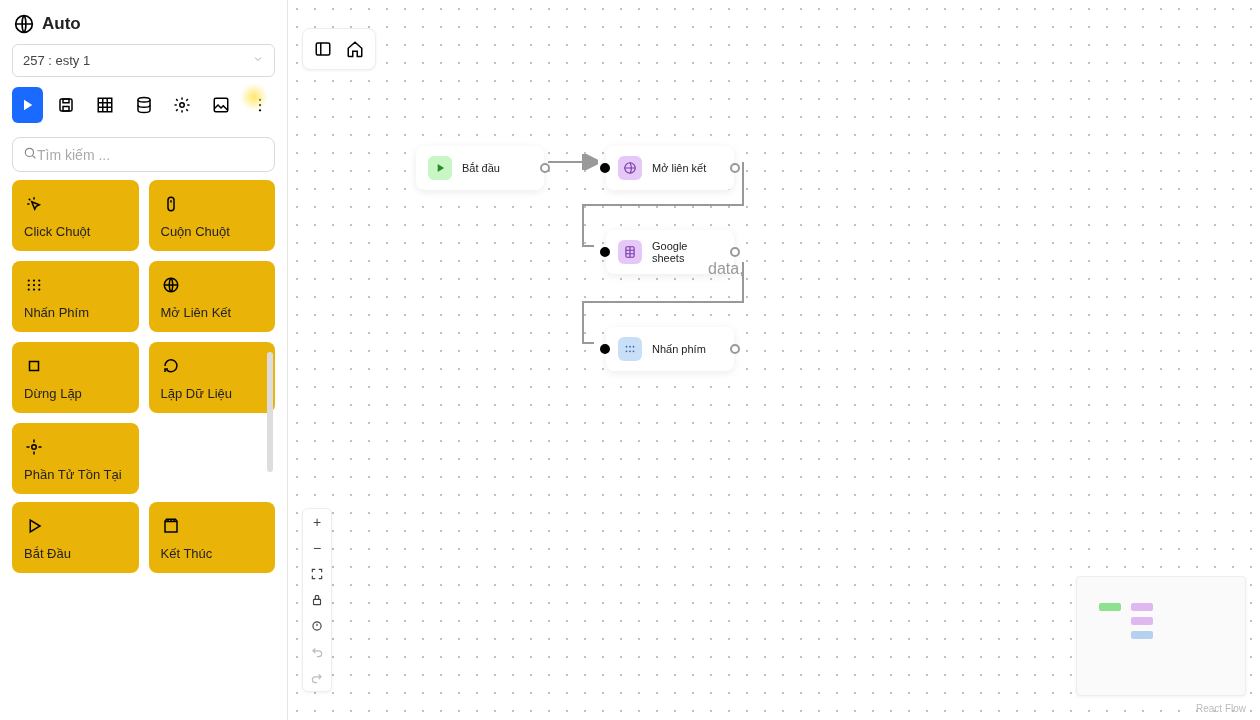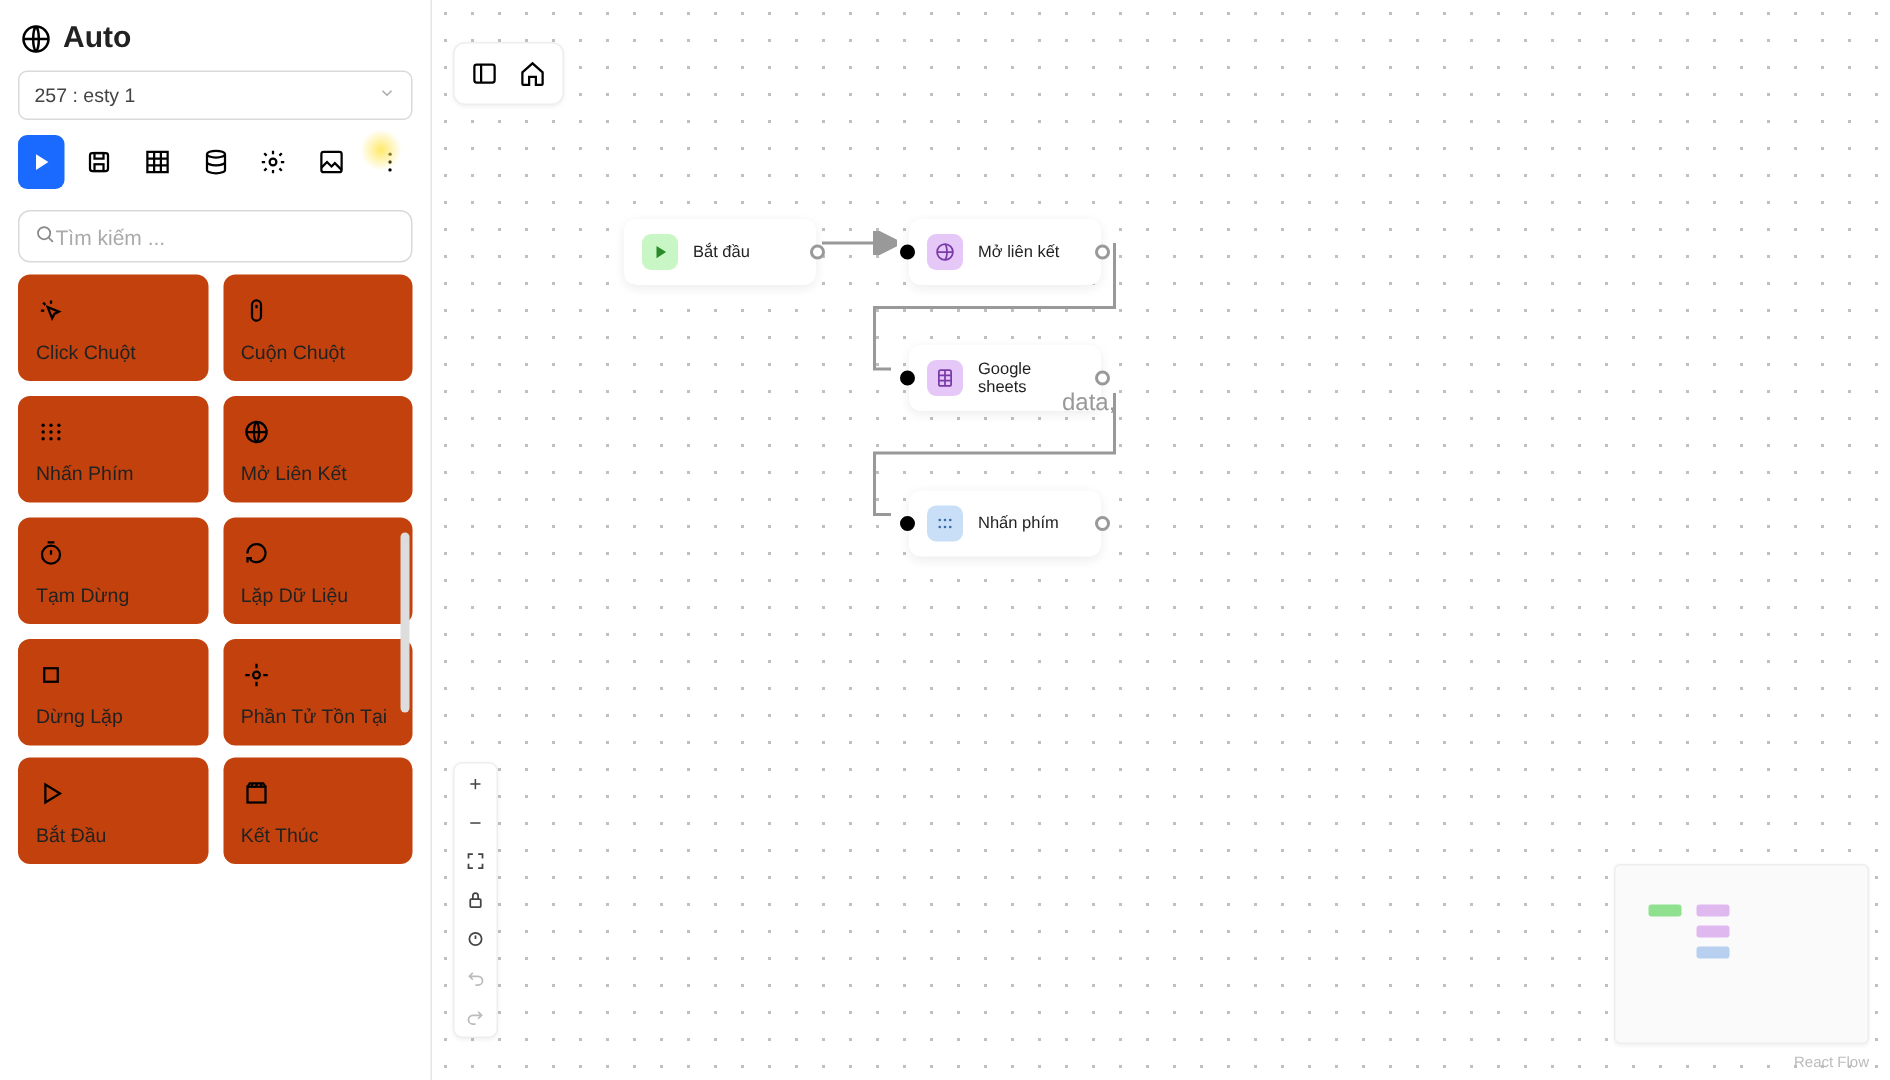--- a/index.html
+++ b/index.html
@@ -1,37 +1,37 @@
 <!DOCTYPE html>
 <html><head>
 <meta charset="utf-8">
 <style>
 * { box-sizing: border-box; margin: 0; padding: 0; }
 body { font-family: -apple-system, sans-serif; font-size: 13px; color: #222; background: #fff; overflow: hidden; width: 1260px; height: 720px; }
 .app { display: flex; height: 720px; }
 .sidebar { width: 288px; border-right: 1px solid #e5e5e5; display: flex; flex-direction: column; background: #fff; padding: 10px 12px; }
 .sb-header { display: flex; align-items: center; gap: 8px; padding: 4px 2px 10px; }
 .sb-header .globe { width: 20px; height: 20px; }
-.sb-header .title { font-size: 20px; font-weight: 600; }
+.sb-header .title { font-size: 17px; font-weight: 600; }
 .select { border: 1px solid #d9d9d9; border-radius: 6px; padding: 8px 10px; font-size: 13px; color: #444; display: flex; justify-content: space-between; align-items: center; cursor: pointer; }
 .toolbar { display: flex; gap: 8px; margin-top: 10px; align-items: center; }
 .tb-btn { width: 36px; height: 36px; border-radius: 6px; display: flex; align-items: center; justify-content: center; cursor: pointer; }
 .tb-btn.primary { background: #1a6aff; color: #fff; }
 .tb-btn svg { width: 18px; height: 18px; }
 .tb-more { margin-left: auto; position: relative; }
 .highlight-ring { position: absolute; width: 28px; height: 28px; border-radius: 50%; background: radial-gradient(circle,#ffe96a 0%,rgba(255,233,106,0) 70%); left: -4px; top: -4px; pointer-events: none; }
 .search { margin-top: 14px; border: 1px solid #d9d9d9; border-radius: 8px; padding: 8px 10px; display: flex; align-items: center; gap: 0; color: #999; }
 .search input { border: none; outline: none; width: 100%; font-size: 14px; color: #555; }
 .search input::placeholder { color: #aaa; }
 .group-header { display: flex; align-items: center; gap: 8px; margin-top: 16px; padding: 4px 2px; font-size: 13px; color: #333; cursor: pointer; }
 .dot { width: 8px; height: 8px; border-radius: 50%; background: #000; }
 .dot.green { background: #35d07f; }
 .chevron { margin-left: auto; color: #888; }
 .blocks-grid { display: grid; grid-template-columns: 1fr 1fr; gap: 10px; margin-top: 8px; }
-.block-card { background: #c2410c; border-radius: 8px; padding: 14px 12px 12px; cursor: grab; }
+.block-card { background: #eab308; border-radius: 8px; padding: 14px 12px 12px; cursor: grab; }
 .block-card .bicon { width: 20px; height: 20px; margin-bottom: 10px; display: flex; align-items: center; justify-content: center; }
 .block-card .bicon svg { width: 18px; height: 18px; }
 .block-card .blabel { font-size: 13px; color: #222; }
 .canvas-wrap { flex: 1; position: relative; background: #fff; }
 .canvas-dots { position: absolute; inset: 0; background-image: radial-gradient(#c0c0c0 1px, transparent 1px); background-size: 18px 18px; background-position: 0 0; }
 .canvas-topbar { position: absolute; top: 28px; left: 14px; background: #fff; border: 1px solid #eee; border-radius: 8px; box-shadow: 0 1px 3px rgba(0,0,0,0.06); display: flex; gap: 4px; padding: 6px; }
 .ct-btn { width: 28px; height: 28px; border-radius: 6px; display: flex; align-items: center; justify-content: center; cursor: pointer; }
 .ct-btn svg { width: 18px; height: 18px; }
 .node { position: absolute; background: #fff; border-radius: 8px; box-shadow: 0 2px 8px rgba(0,0,0,0.08); padding: 10px 12px; display: flex; align-items: center; gap: 10px; font-size: 11px; min-width: 124px; }
 .node .nicon { width: 24px; height: 24px; border-radius: 6px; display: flex; align-items: center; justify-content: center; flex-shrink: 0; }
@@ -177,42 +177,33 @@
               <svg viewBox="0 0 24 24" fill="none" stroke="#000" stroke-width="2">
                 <circle cx="12" cy="12" r="9"></circle>
                 <path d="M3 12h18M12 3c3 3 3 15 0 18M12 3c-3 3-3 15 0 18"></path>
               </svg>
             </div>
         <div class="blabel">Mở Liên Kết</div>
       </div>
       <div class="block-card">
         <div class="bicon">
               <svg viewBox="0 0 24 24" fill="none" stroke="#000" stroke-width="2">
-                <circle cx="12" cy="13" r="8"></circle>
-                <path d="M12 9v4M9 2h6"></path>
-              </svg>
-            </div>
-        <div class="blabel">Tạm Dừng</div>
+                <rect x="6" y="6" width="12" height="12"></rect>
+              </svg>
+            </div>
+        <div class="blabel">Dừng Lặp</div>
       </div>
       <div class="block-card">
         <div class="bicon">
               <svg viewBox="0 0 24 24" fill="none" stroke="#000" stroke-width="2">
                 <path d="M4 12a8 8 0 1 1 2 5"></path>
                 <path d="M4 20v-4h4"></path>
               </svg>
             </div>
         <div class="blabel">Lặp Dữ Liệu</div>
-      </div>
-      <div class="block-card">
-        <div class="bicon">
-              <svg viewBox="0 0 24 24" fill="none" stroke="#000" stroke-width="2">
-                <rect x="6" y="6" width="12" height="12"></rect>
-              </svg>
-            </div>
-        <div class="blabel">Dừng Lặp</div>
       </div>
       <div class="block-card">
         <div class="bicon">
               <svg viewBox="0 0 24 24" fill="none" stroke="#000" stroke-width="2">
                 <circle cx="12" cy="12" r="3"></circle>
                 <path d="M12 2v4M12 18v4M2 12h4M18 12h4"></path>
               </svg>
             </div>
         <div class="blabel">Phần Tử Tồn Tại</div>
       </div>

